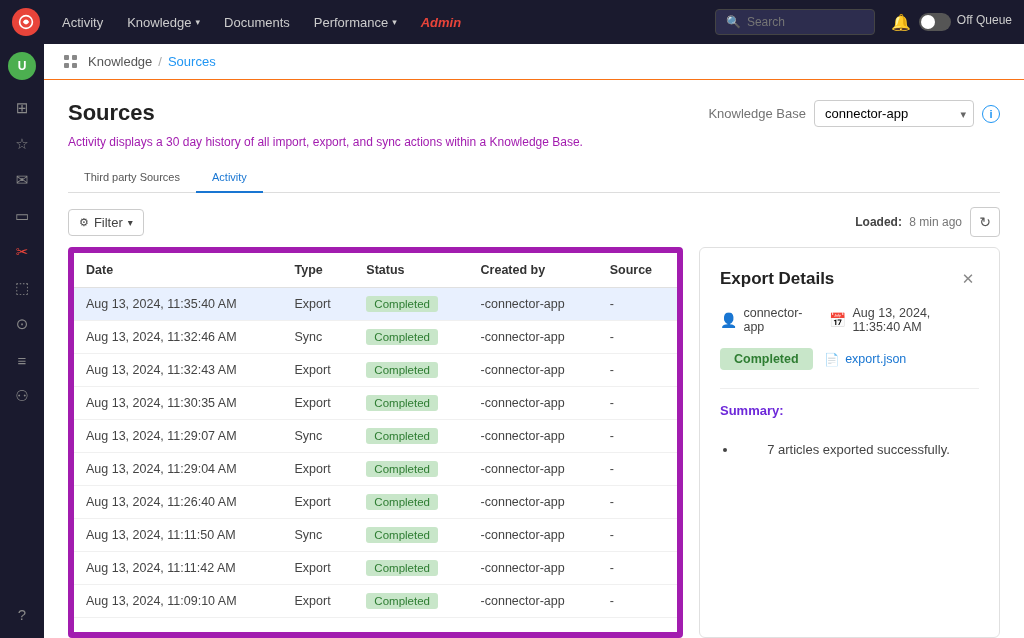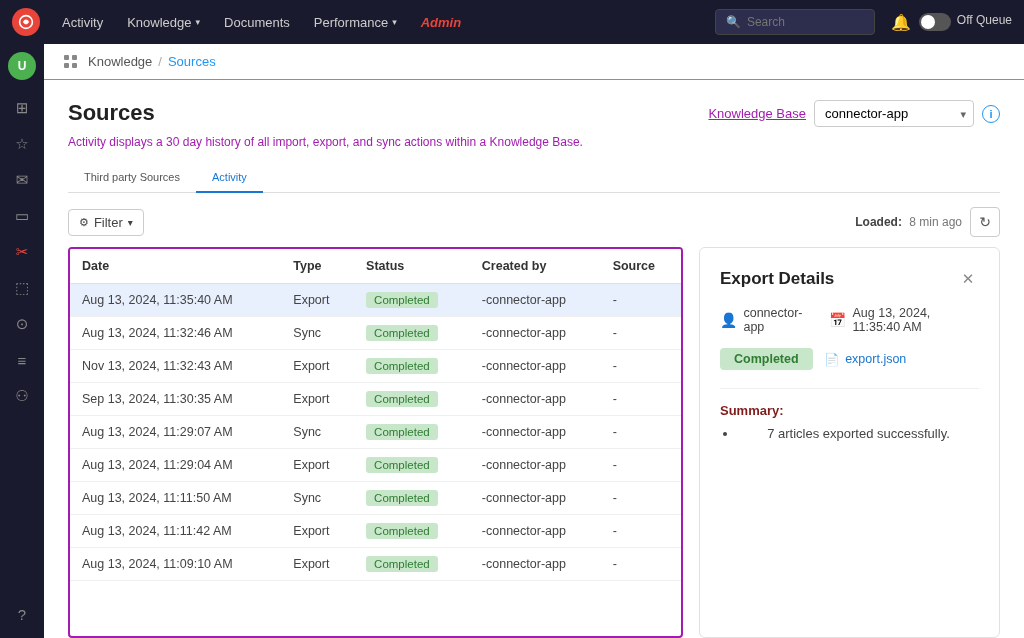--- a/index.html
+++ b/index.html
@@ -146,21 +146,21 @@
       padding: 20px 24px 0;
     }
     .page-header {
       display: flex;
       align-items: flex-start;
       justify-content: space-between;
       margin-bottom: 8px;
     }
     .page-title { font-size: 22px; font-weight: 600; color: #222; }
     .kb-selector { display: flex; align-items: center; gap: 8px; }
-    .kb-label { font-size: 13px; color: #a21caf; text-decoration: underline; }
+    .kb-label { font-size: 13px; color: #737373; }
     .kb-dropdown {
       border: 1px solid #ccc;
       border-radius: 4px;
       padding: 5px 28px 5px 10px;
       font-size: 13px;
       background: white;
       appearance: none;
       cursor: pointer;
       position: relative;
       min-width: 160px;
@@ -236,21 +236,21 @@
       display: flex;
       overflow: hidden;
       gap: 0;
     }
 
     
     .table-wrap {
       flex: 0 0 615px;
       overflow-y: auto;
       overflow-x: hidden;
-      border: 2px solid #a21caf;
+      border: 6px solid #a21caf;
       border-radius: 4px;
     }
     table {
       width: 100%;
       border-collapse: collapse;
       font-size: 12.5px;
     }
     thead th {
       background: white;
       font-weight: 600;
@@ -314,21 +314,21 @@
     .panel-completed-badge {
       background: #c8e6c9; color: #2e7d32;
       padding: 4px 14px; border-radius: 4px;
       font-size: 12.5px; font-weight: 600;
     }
     .export-link {
       display: flex; align-items: center; gap: 5px;
       color: #1976d2; font-size: 12.5px; cursor: pointer;
     }
     .divider { border: none; border-top: 1px solid #eee; margin: 14px 0; }
-    .summary-title { font-size: 13px; font-weight: 600; color: #7f1d1d; margin-bottom: 8px; }
+    .summary-title { font-size: 13px; font-weight: 600; color: #6d28d9; margin-bottom: 24px; }
     .summary-list { padding-left: 18px; text-align: center; }
     .summary-list li { font-size: 13px; color: #444; margin-bottom: 4px; }
 
     
     .table-wrap::-webkit-scrollbar { width: 6px; }
     .table-wrap::-webkit-scrollbar-track { background: #f5f5f5; }
     .table-wrap::-webkit-scrollbar-thumb { background: #ccc; border-radius: 3px; }
   </style>
 </head>
 <body>
@@ -457,42 +457,49 @@
     <td>-</td>
   </tr>
                 <tr>
     <td>Aug 13, 2024, 11:32:46 AM</td>
     <td>Sync</td>
     <td><span class="status-badge status-completed">Completed</span></td>
     <td>-connector-app</td>
     <td>-</td>
   </tr>
                 <tr>
-    <td>Nov 13, 2024, 11:32:43 AM</td>
-    <td>Export</td>
-    <td><span class="status-badge status-completed">Completed</span></td>
-    <td>-connector-app</td>
-    <td>-</td>
-  </tr>
-                <tr>
-    <td>Sep 13, 2024, 11:30:35 AM</td>
+    <td>Aug 13, 2024, 11:32:43 AM</td>
+    <td>Export</td>
+    <td><span class="status-badge status-completed">Completed</span></td>
+    <td>-connector-app</td>
+    <td>-</td>
+  </tr>
+                <tr>
+    <td>Aug 13, 2024, 11:30:35 AM</td>
     <td>Export</td>
     <td><span class="status-badge status-completed">Completed</span></td>
     <td>-connector-app</td>
     <td>-</td>
   </tr>
                 <tr>
     <td>Aug 13, 2024, 11:29:07 AM</td>
     <td>Sync</td>
     <td><span class="status-badge status-completed">Completed</span></td>
     <td>-connector-app</td>
     <td>-</td>
   </tr>
                 <tr>
     <td>Aug 13, 2024, 11:29:04 AM</td>
+    <td>Export</td>
+    <td><span class="status-badge status-completed">Completed</span></td>
+    <td>-connector-app</td>
+    <td>-</td>
+  </tr>
+                <tr>
+    <td>Aug 13, 2024, 11:26:40 AM</td>
     <td>Export</td>
     <td><span class="status-badge status-completed">Completed</span></td>
     <td>-connector-app</td>
     <td>-</td>
   </tr>
                 <tr>
     <td>Aug 13, 2024, 11:11:50 AM</td>
     <td>Sync</td>
     <td><span class="status-badge status-completed">Completed</span></td>
     <td>-connector-app</td>

